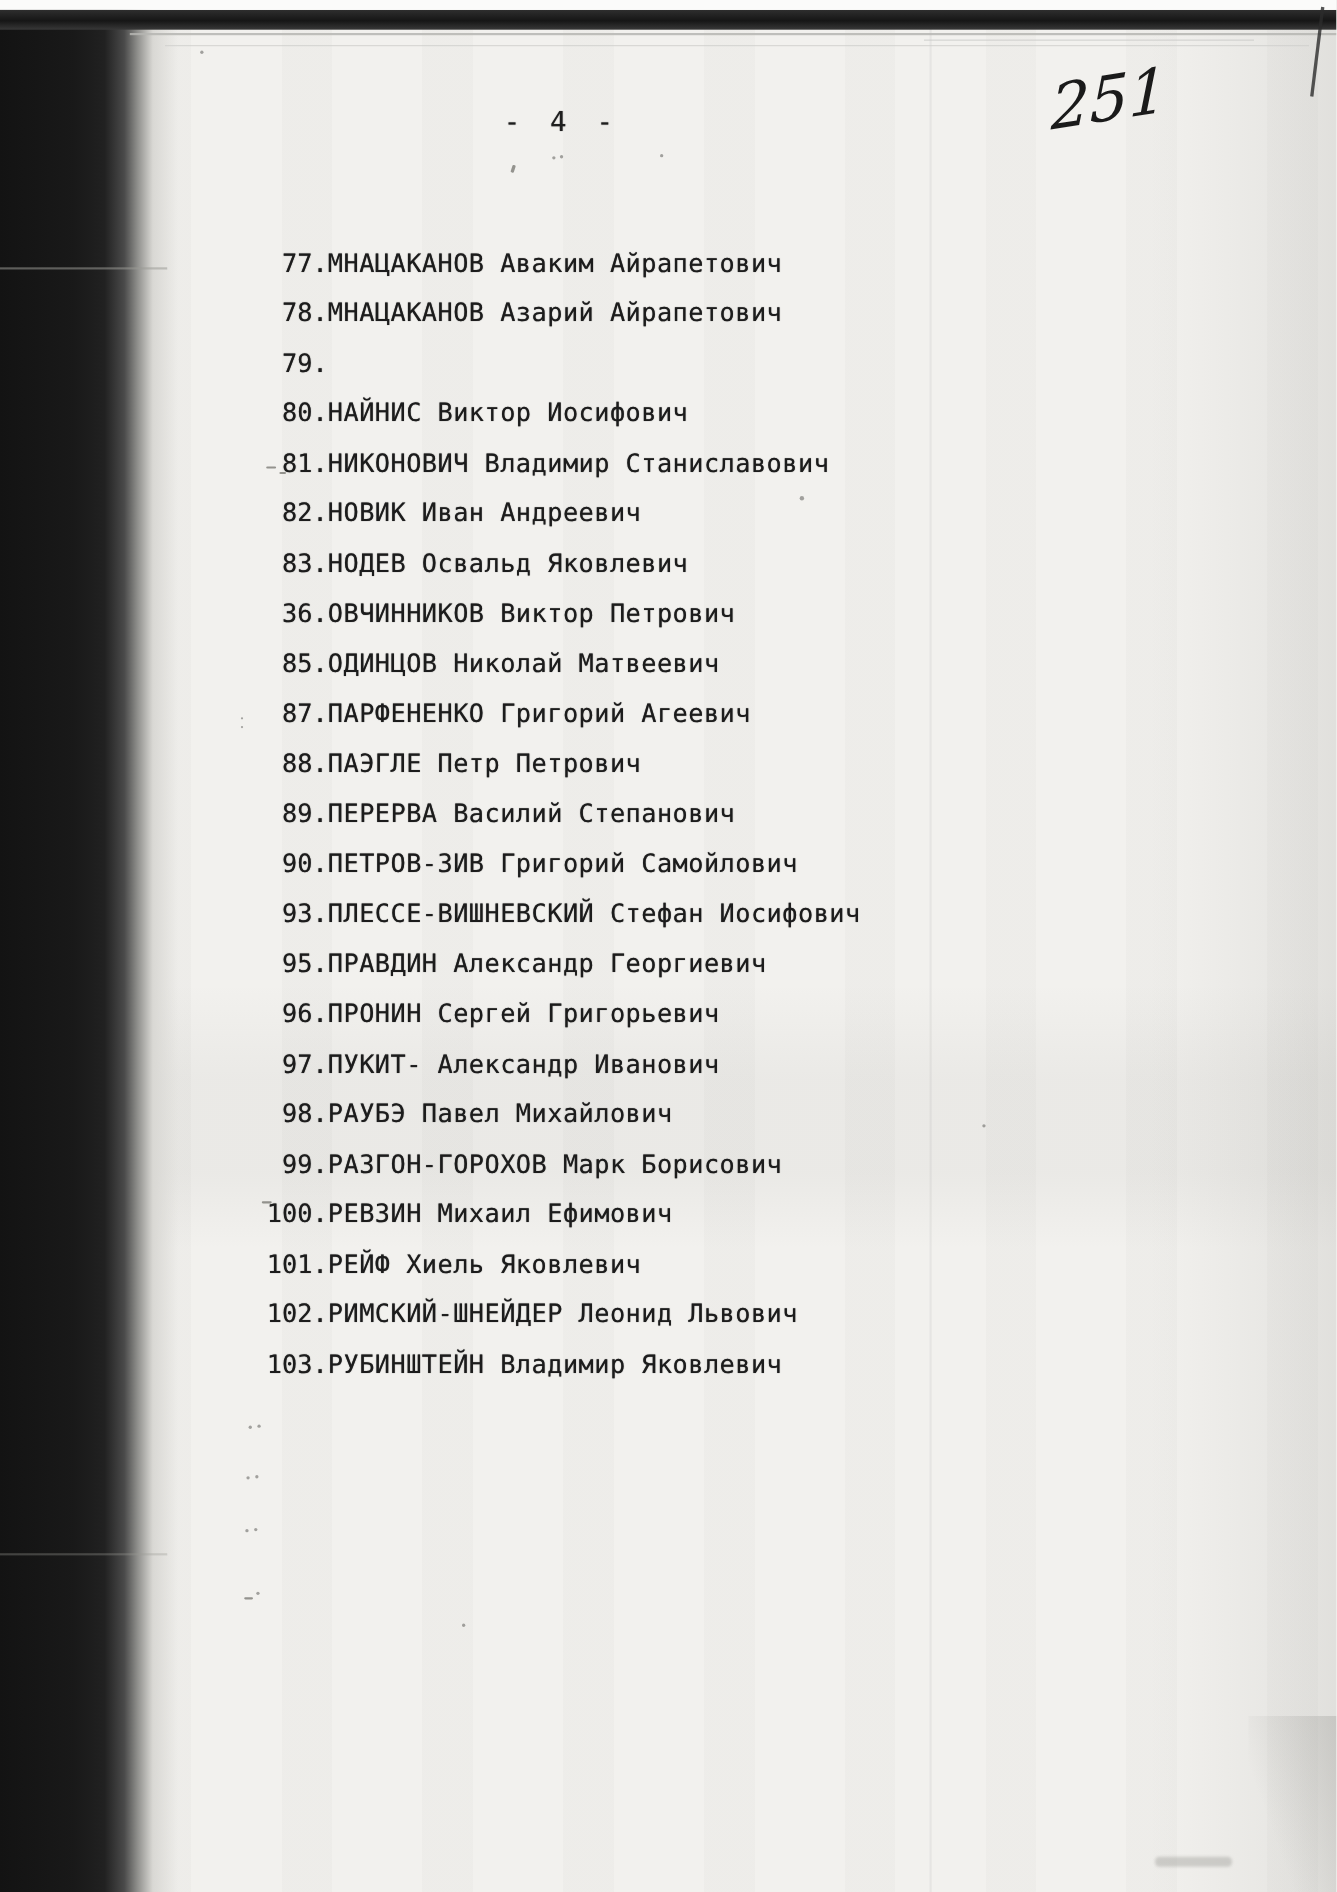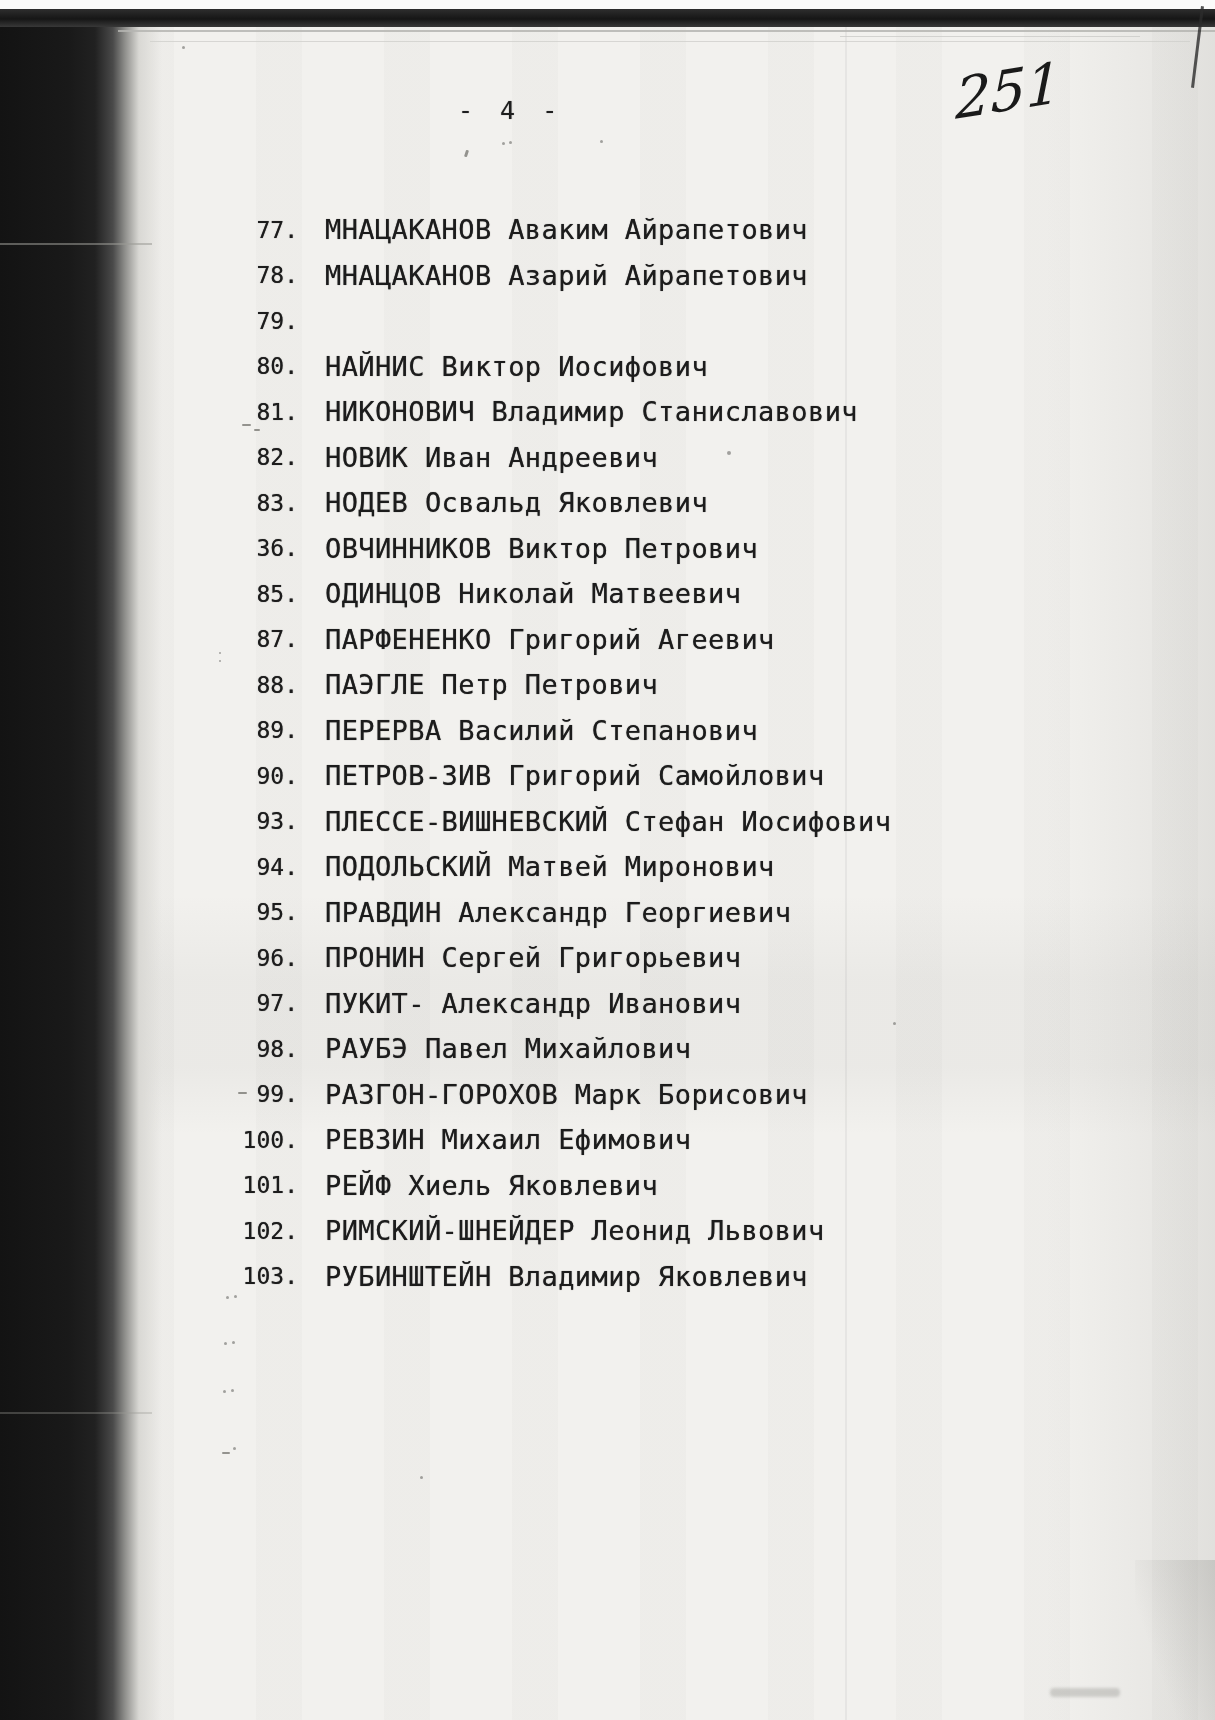--- a/index.html
+++ b/index.html
@@ -30,24 +30,24 @@
   .corner-noise{position:absolute;right:0;bottom:0;width:80px;height:160px;z-index:2;
     background:linear-gradient(250deg,rgba(110,110,105,.22),rgba(110,110,105,0) 70%);}
   
   .page-number{position:absolute;left:458px;top:96px;z-index:7;
     font-size:25px;letter-spacing:6px;color:#1e1e1e;
     text-shadow:0 0 1px rgba(25,25,25,.6);}
   .folio{position:absolute;left:955px;top:58px;z-index:7;
     font-family:"DejaVu Serif", serif;font-style:italic;
     font-size:56px;color:#1a1a1a;transform:rotate(-9deg) skewX(-10deg);}
   .name-list{position:absolute;left:0;top:207px;width:1215px;z-index:7;}
-  .row{display:flex;align-items:center;height:45.5px;}
+  .row{display:flex;align-items:flex-end;height:45.5px;}
   .row .num{width:298px;text-align:right;font-size:23px;color:#1c1c1c;
     text-shadow:0 0 .8px rgba(22,22,22,.75);}
-  .row .name{margin-left:27px;font-size:27px;color:#1c1c1c;letter-spacing:.4px;
+  .row .name{font-size:23px;color:#1c1c1c;letter-spacing:.4px;
     text-shadow:0 0 .8px rgba(22,22,22,.75);}
   
   .speck{position:absolute;background:#6b6b68;border-radius:50%;z-index:6;opacity:.6;}
   .dash{position:absolute;background:#55554f;z-index:6;opacity:.6;border-radius:1px;}
   .smudge{position:absolute;left:1050px;top:1688px;width:70px;height:9px;z-index:6;
     background:#8d8d88;opacity:.35;filter:blur(1.4px);border-radius:4px;}
 </style>
 </head>
 <body>
 
@@ -133,24 +133,20 @@
     <span class="name">ПЕТРОВ-ЗИВ Григорий Самойлович</span>
   </div>
 
 
 
   <div class="row">
     <span class="num">93.</span>
     <span class="name">ПЛЕССЕ-ВИШНЕВСКИЙ Стефан Иосифович</span>
   </div>
 
-  <div class="row">
-    <span class="num">94.</span>
-    <span class="name">ПОДОЛЬСКИЙ Матвей Миронович</span>
-  </div>
 
   <div class="row">
     <span class="num">95.</span>
     <span class="name">ПРАВДИН Александр Георгиевич</span>
   </div>
 
   <div class="row">
     <span class="num">96.</span>
     <span class="name">ПРОНИН Сергей Григорьевич</span>
   </div>

